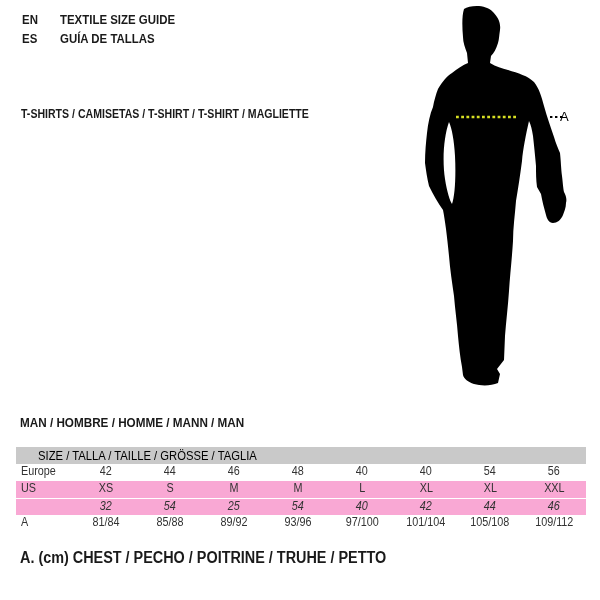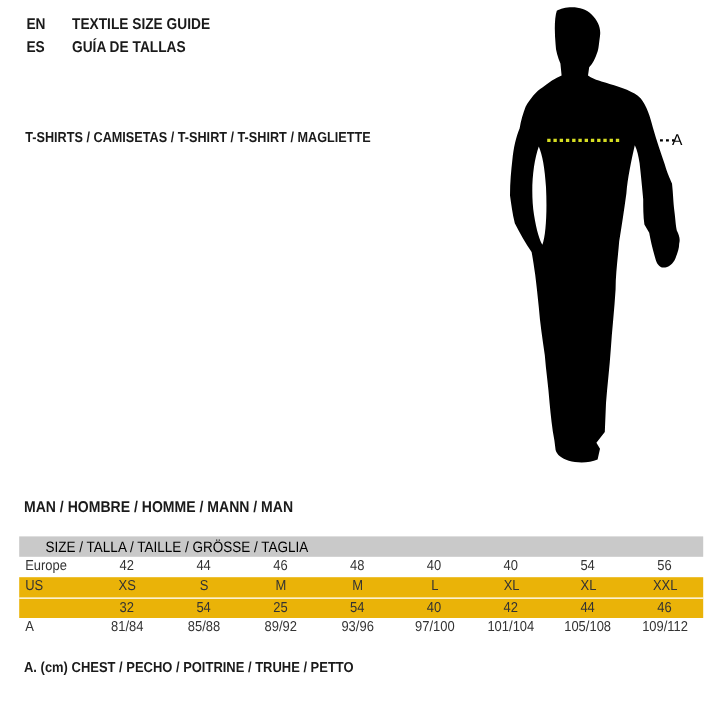--- a/index.html
+++ b/index.html
@@ -24,27 +24,27 @@
   .figureWrap { position:absolute; left:418px; top:4px; width:158px; height:392px; }
   .measureA { position:absolute; left:560px; top:109px; font-size:13px; font-weight:normal; color:#000; }
 
   
   .sectionTitle { position:absolute; left:20px; top:415px; font-weight:bold; font-size:13px; }
 
   
   .sizeTable { position:absolute; left:16px; top:447px; width:570px; font-size:12px; color:#333; }
   .thead { height:17px; background:#c9c9c9; display:flex; align-items:center; padding-left:22px; font-size:12.5px; color:#000000; }
   .trow { display:flex; align-items:flex-start; height:17px; }
-  .trow.shaded { background:#eab308; }
-  .trow.sep { border-top:1px solid #ffffff; height:16px; }
+  .trow.shaded { background:#f9a8d4; }
+  .trow.sep { border-top:1px solid #ffffff; height:16px;font-style:italic; }
   .tlabel { width:53px; flex:0 0 53px; padding-left:5px; text-align:left; }
   .tcell { flex:1; text-align:center; }
 
   
-  .footnote { position:absolute; left:20px; top:549px; font-weight:bold; font-size:12px; color:#1a1a1a; }
+  .footnote { position:absolute; left:20px; top:549px; font-weight:bold; font-size:16px; color:#1a1a1a; }
 </style>
 </head>
 <body>
 
 <div class="canvas">
 
   <div class="langs">
     <div class="langRow">
       <span class="langCode"><span class="cond">EN</span></span>
       <span class="cond">TEXTILE SIZE GUIDE</span>

